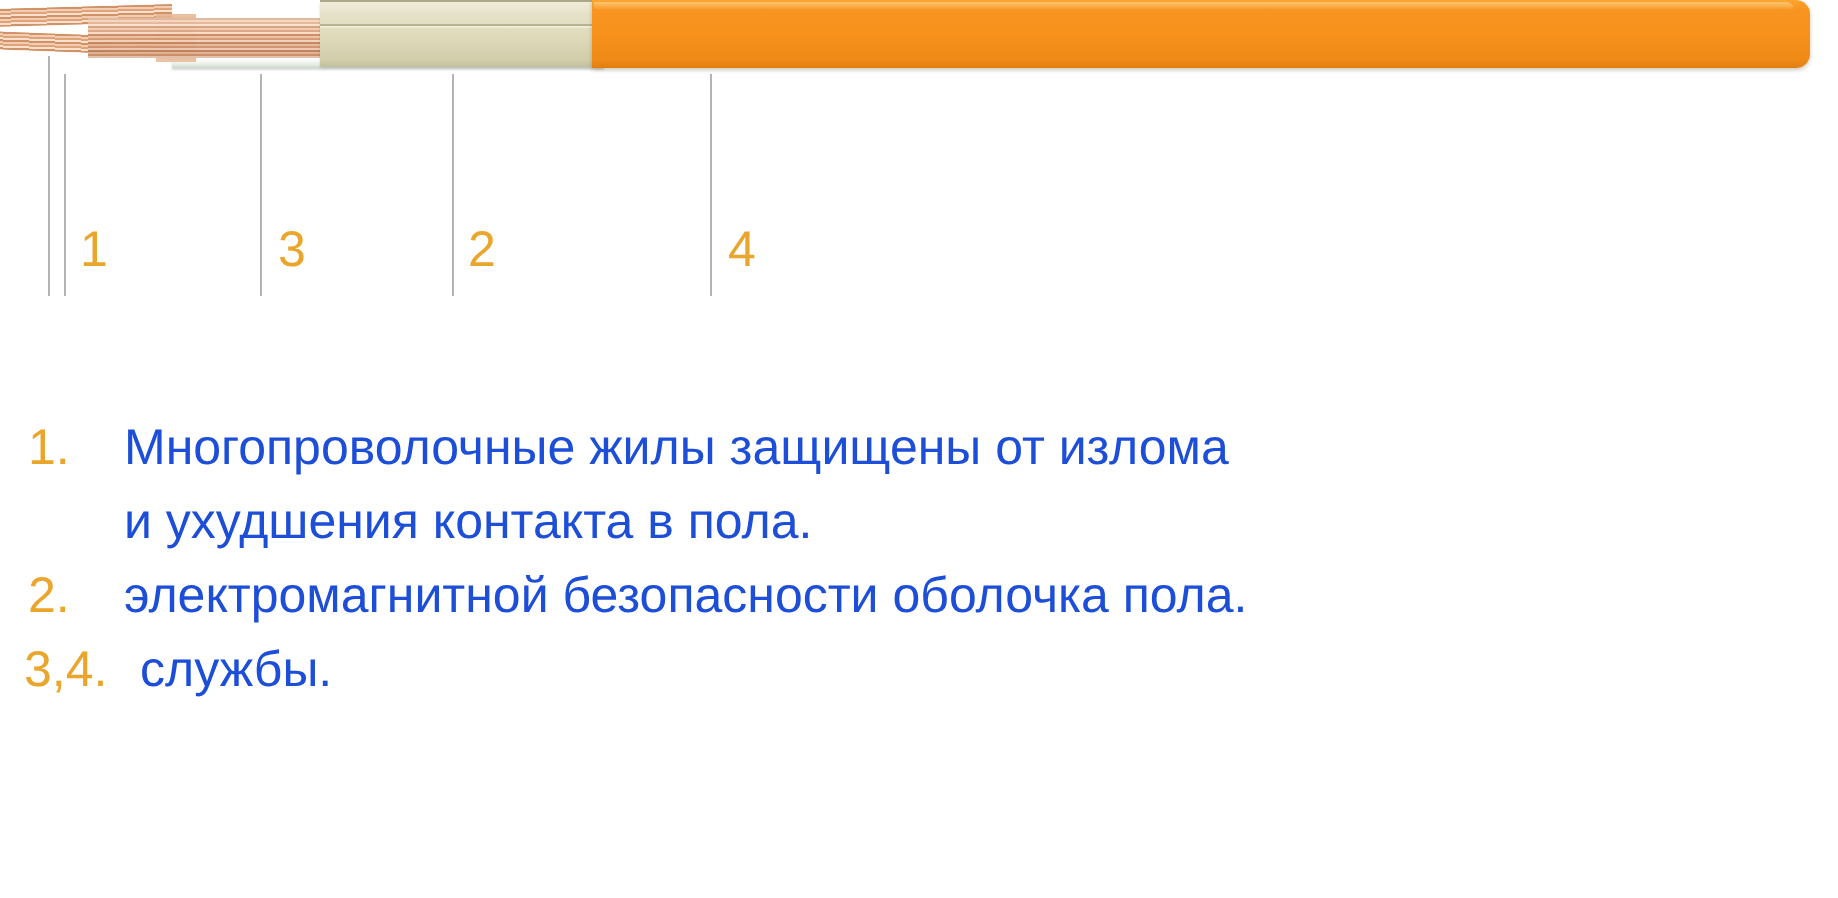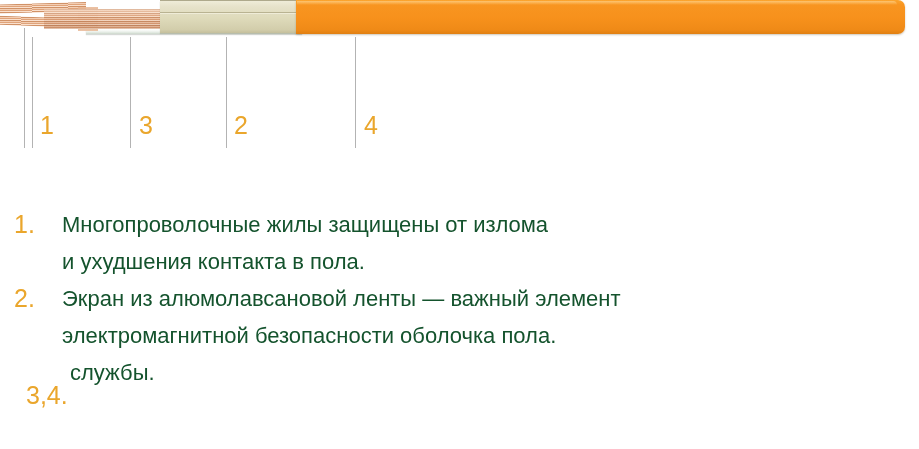--- a/index.html
+++ b/index.html
@@ -207,30 +207,29 @@
     color: #eaa62c;
     font-size: 25px;
     line-height: 37px;
     width: 58px;
     flex: 0 0 58px;
     padding-left: 14px;
     box-sizing: border-box;
     white-space: nowrap;
   }
   .note-marker.wide {
-    padding-left: 26px;
-    margin-top: 23px;
+    padding-left: 12px;
   }
   .note-lines {
     flex: 1 1 auto;
     padding-left: 4px;
   }
   .note-line {
-    color: #14532d;
-    font-size: 22px;
+    color: #1d4ed8;
+    font-size: 25px;
     line-height: 37px;
     white-space: nowrap;
   }
   .note-line.indent {
     padding-left: 8px;
   }
 </style>
 </head>
 <body>
 
@@ -273,21 +272,20 @@
     <div class="note-marker">1.</div>
     <div class="note-lines">
       <div class="note-line">Многопроволочные жилы защищены от излома</div>
       <div class="note-line">и ухудшения контакта в пола.</div>
     </div>
   </div>
 
   <div class="note">
     <div class="note-marker">2.</div>
     <div class="note-lines">
-      <div class="note-line">Экран из алюмолавсановой ленты — важный элемент</div>
       <div class="note-line">электромагнитной безопасности оболочка пола.</div>
     </div>
   </div>
 
   <div class="note">
     <div class="note-marker wide">3,4.</div>
     <div class="note-lines">
       <div class="note-line indent">службы.</div>
     </div>
   </div>

